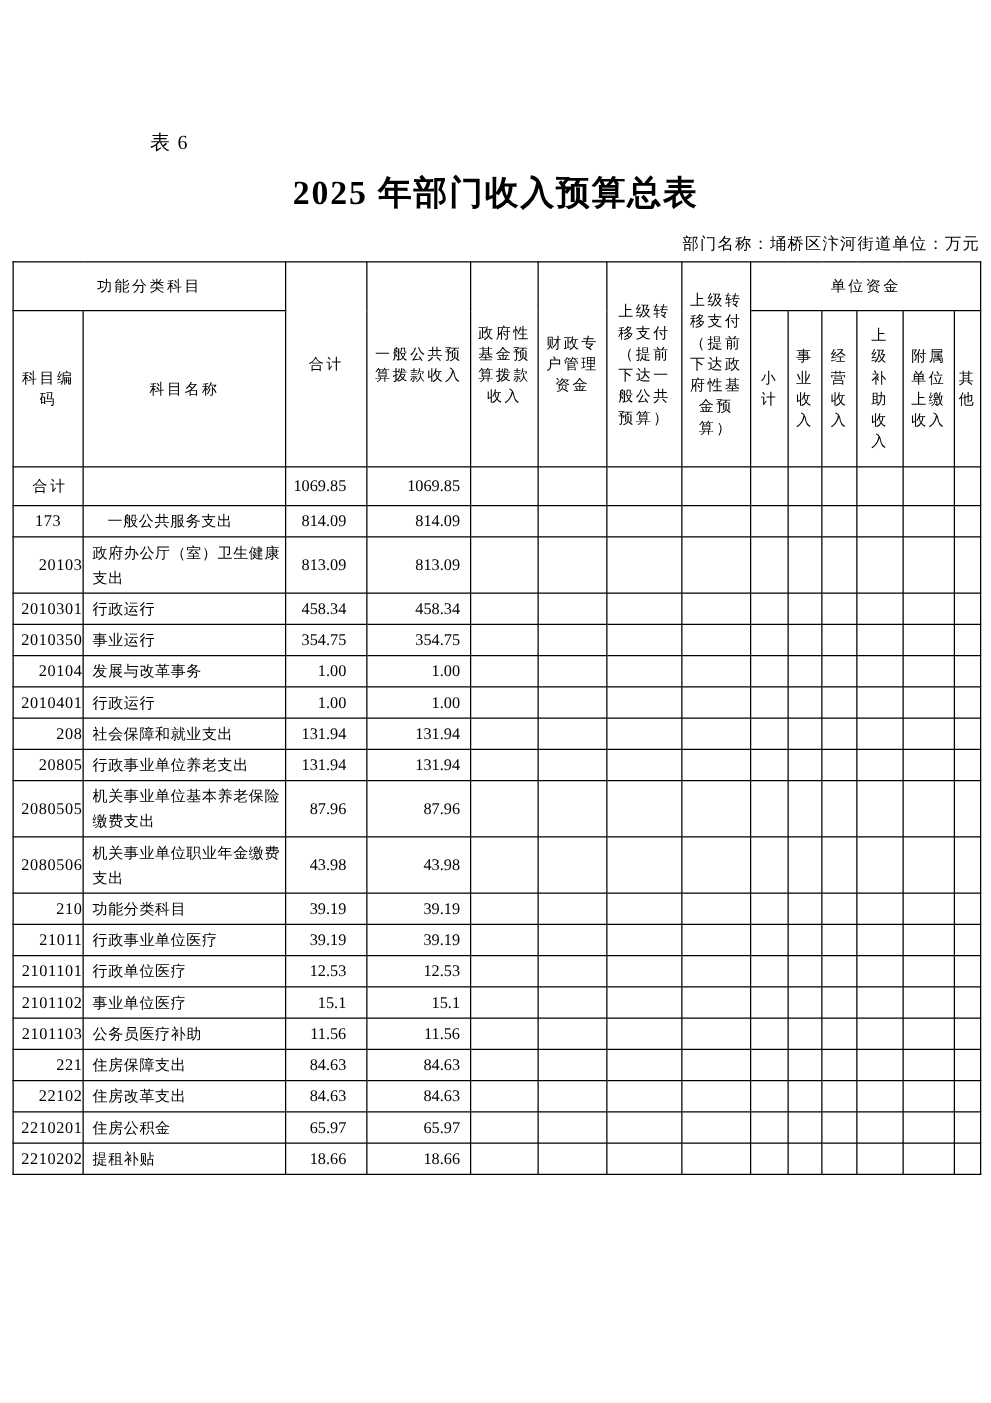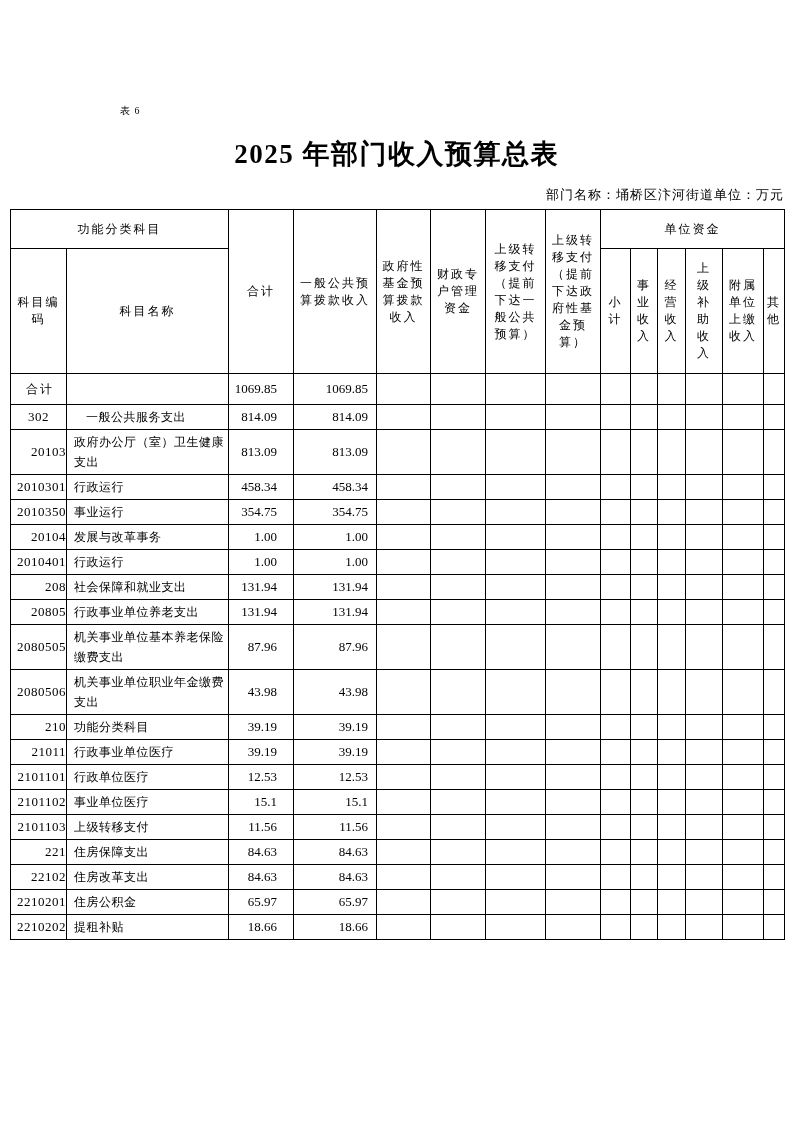--- a/index.html
+++ b/index.html
@@ -6,21 +6,21 @@
   html, body { background: #fff; }
   body {
     width: 793px; height: 1122px;
     font-family: "Liberation Serif", "DejaVu Serif", serif;
     color: #000;
     position: relative;
     overflow: hidden;
   }
   .table-label {
     position: absolute; left: 120px; top: 104px;
-    font-size: 10px; letter-spacing: 1px;
+    font-size: 16px; letter-spacing: 1px;
   }
   .doc-title {
     position: absolute; left: 0; top: 136px; width: 100%;
     text-align: center; font-size: 27px; font-weight: bold;
     letter-spacing: 1.5px;
   }
   .meta-row {
     position: absolute; left: 10px; top: 186px; width: 774px;
     display: flex; justify-content: flex-end; align-items: flex-end;
     font-size: 13px; letter-spacing: 1px;
@@ -125,21 +125,21 @@
       <td class="c-empty"></td>
       <td class="c-empty"></td>
       <td class="c-empty"></td>
       <td class="c-empty"></td>
       <td class="c-empty"></td>
       <td class="c-empty"></td>
       <td class="c-empty"></td>
       <td class="c-empty"></td>
     </tr>
   <tr class="data-row">
-    <td class="c-code indent">302</td>
+    <td class="c-code indent">173</td>
     <td class="c-name indent">一般公共服务支出</td>
     <td class="c-num col-total">814.09</td>
     <td class="c-num col-general">814.09</td>
     <td class="c-empty"></td>
     <td class="c-empty"></td>
     <td class="c-empty"></td>
     <td class="c-empty"></td>
     <td class="c-empty"></td>
     <td class="c-empty"></td>
     <td class="c-empty"></td>
@@ -350,21 +350,21 @@
     <td class="c-empty"></td>
     <td class="c-empty"></td>
     <td class="c-empty"></td>
     <td class="c-empty"></td>
     <td class="c-empty"></td>
     <td class="c-empty"></td>
     <td class="c-empty"></td>
   </tr>
       <tr class="data-row">
     <td class="c-code">2101103</td>
-    <td class="c-name">上级转移支付</td>
+    <td class="c-name">公务员医疗补助</td>
     <td class="c-num col-total">11.56</td>
     <td class="c-num col-general">11.56</td>
     <td class="c-empty"></td>
     <td class="c-empty"></td>
     <td class="c-empty"></td>
     <td class="c-empty"></td>
     <td class="c-empty"></td>
     <td class="c-empty"></td>
     <td class="c-empty"></td>
     <td class="c-empty"></td>

